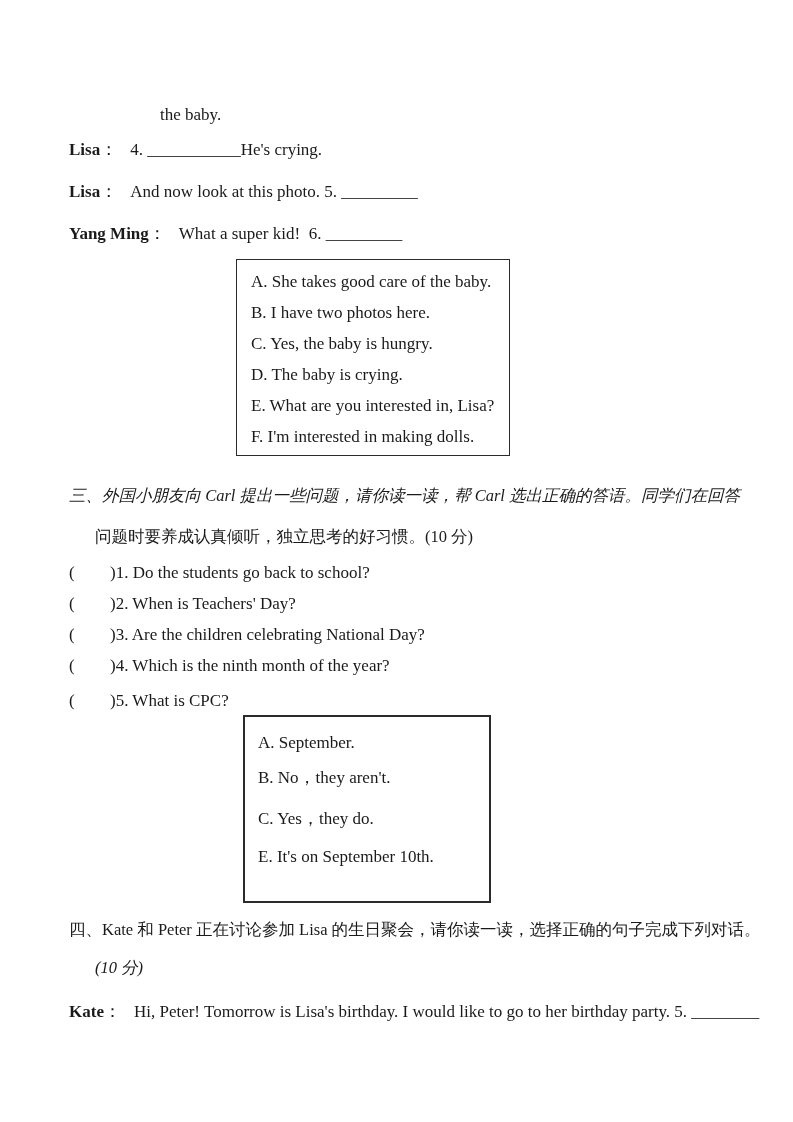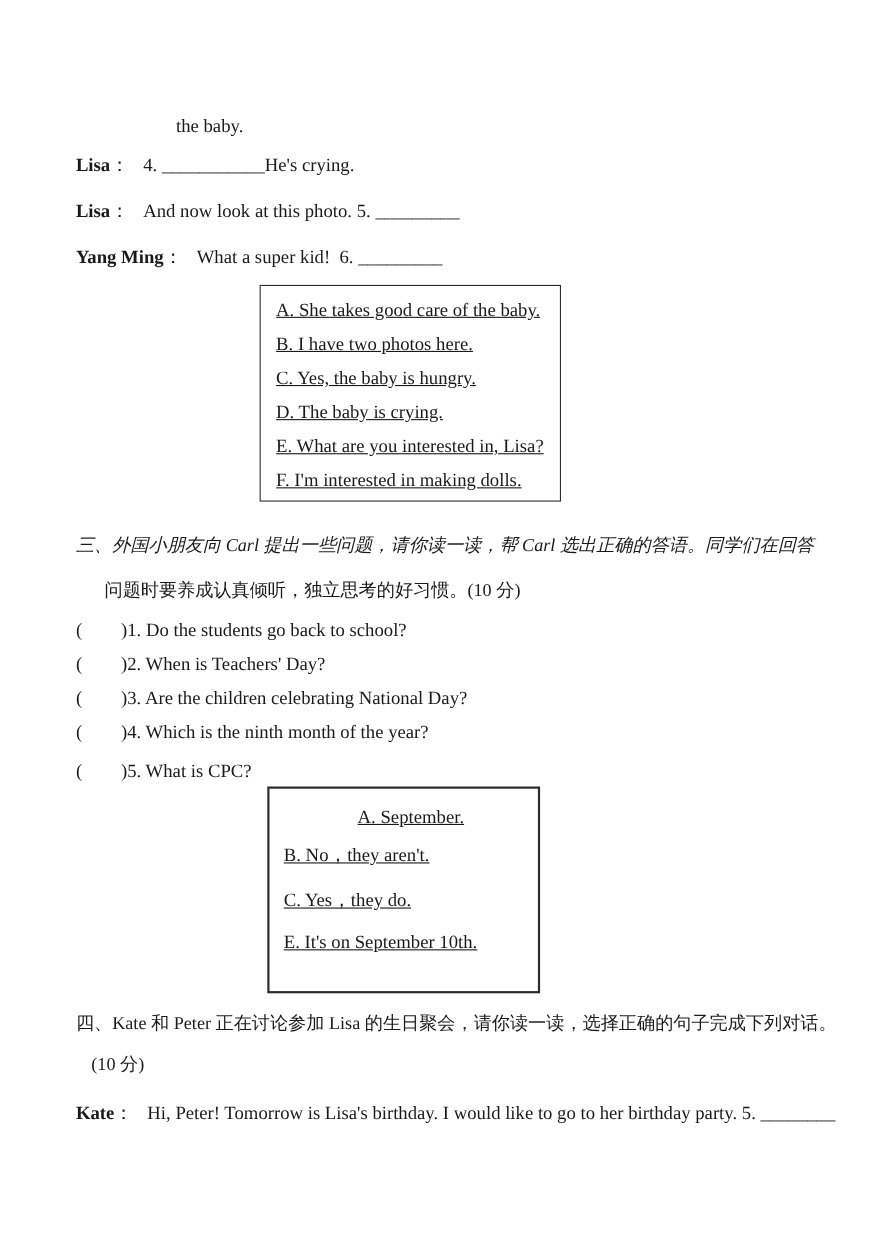--- a/index.html
+++ b/index.html
@@ -22,49 +22,48 @@
     line-height: 20px;
     white-space: nowrap;
   }
   .cont-line { margin-left: 91px; }
   .dia { margin-top: 22px; }
   .dia.first { margin-top: 15px; }
   .spk { font-weight: bold; }
   .colon { margin-right: 13px; }
   .opt-box {
     border: 1.5px solid #2b2b2b;
-    text-decoration: underline;
   }
   .box1 {
     margin: 15px 0 0 167px;
     width: 274px;
     height: 197px;
     padding: 12px 0 0 14px;
   }
   .box1 .opt { margin-bottom: 11px; }
   .box2 {
     margin: 4px 0 0 174px;
     width: 248px;
     height: 188px;
     padding: 16px 0 0 13px;
     border-width: 2px;
   }
-  .box2 .opt:nth-child(1) { margin-bottom: 15px; text-align: center; }
+  .box2 .opt:nth-child(1) { margin-bottom: 15px; }
   .box2 .opt:nth-child(2) { margin-bottom: 21px; }
   .box2 .opt:nth-child(3) { margin-bottom: 18px; }
   .box2 .opt:nth-child(4) { margin-bottom: 11px; }
   .heading {
     font-size: 16.5px;
     line-height: 20px;
     white-space: nowrap;
   }
   .h3line1 { margin-top: 30px; font-style: italic; }
   .h3line2 { margin-top: 21px; margin-left: 26px; }
   .h4line1 { margin-top: 17px; }
-  .h4line2 { margin-top: 18px; margin-left: 14px; }
+  .h4line2 { margin-top: 18px; margin-left: 26px; font-style: italic; }
   .q { margin-top: 11px; }
   .q.first { margin-top: 16px; }
   .q.last { margin-top: 15px; }
   .paren { display: inline-block; width: 41px; }
   .kate-line { margin-top: 24px; }
 </style>
 </head>
 <body>
 
 <div class="page">

